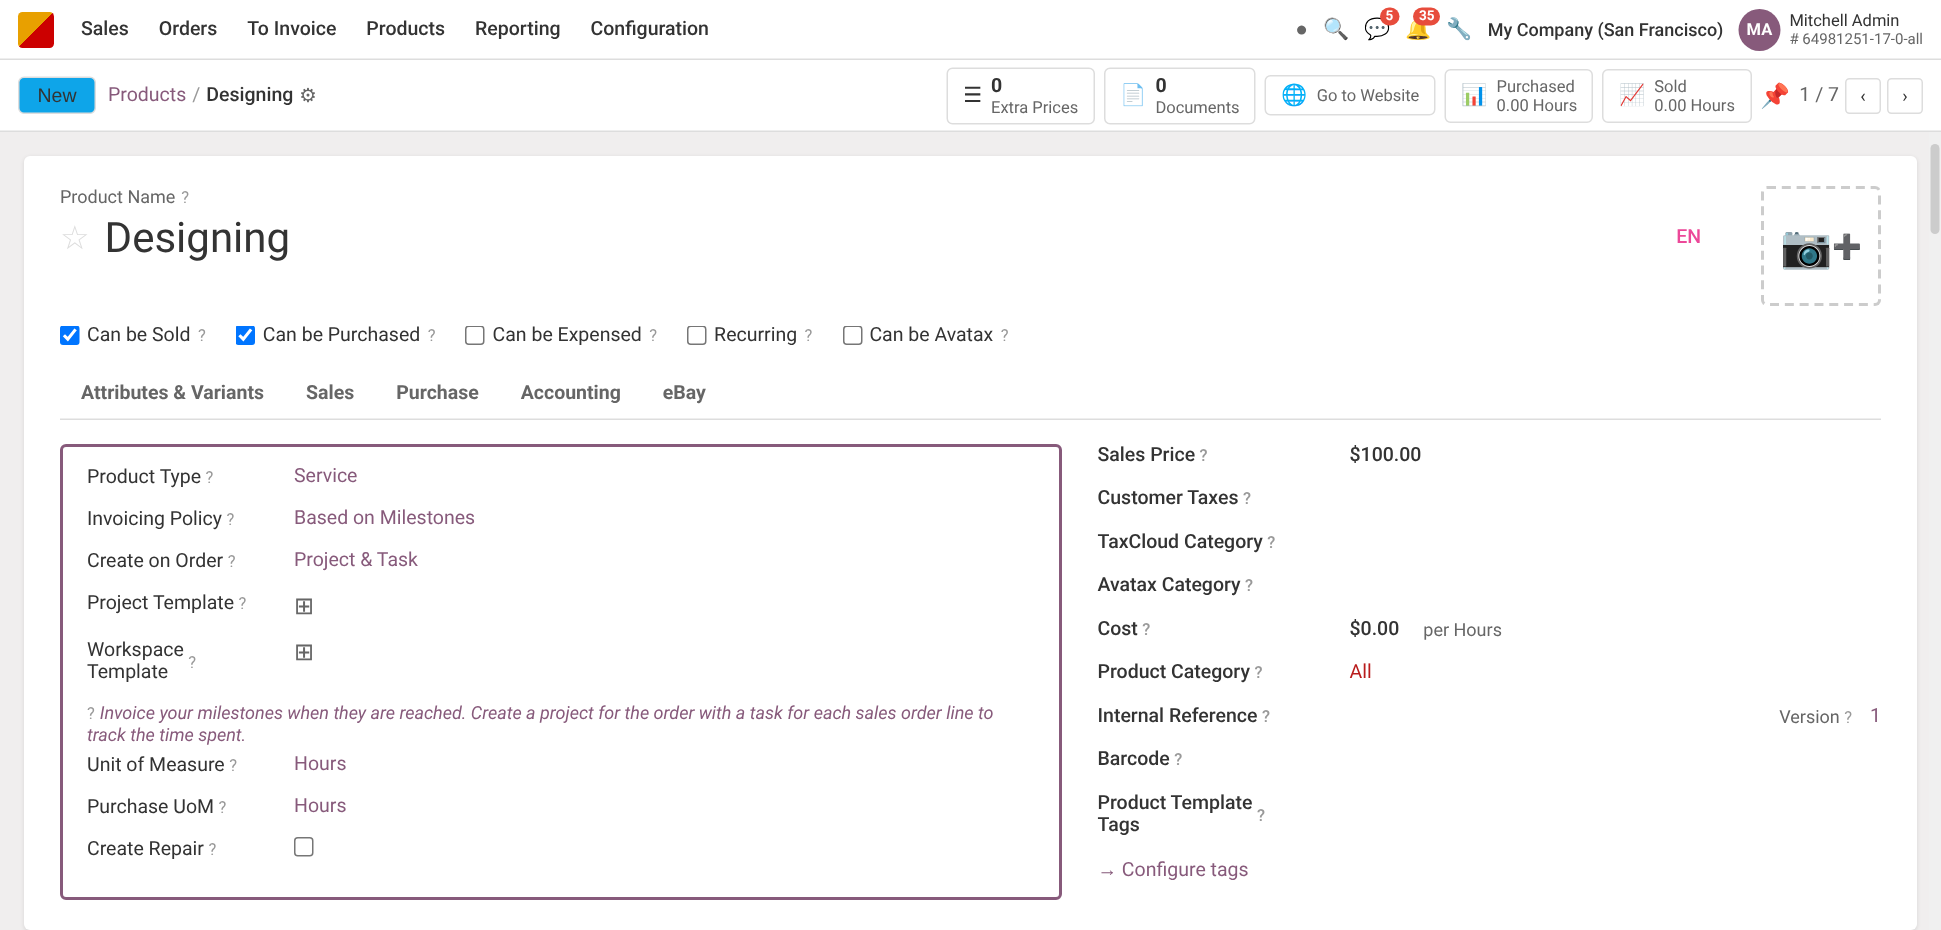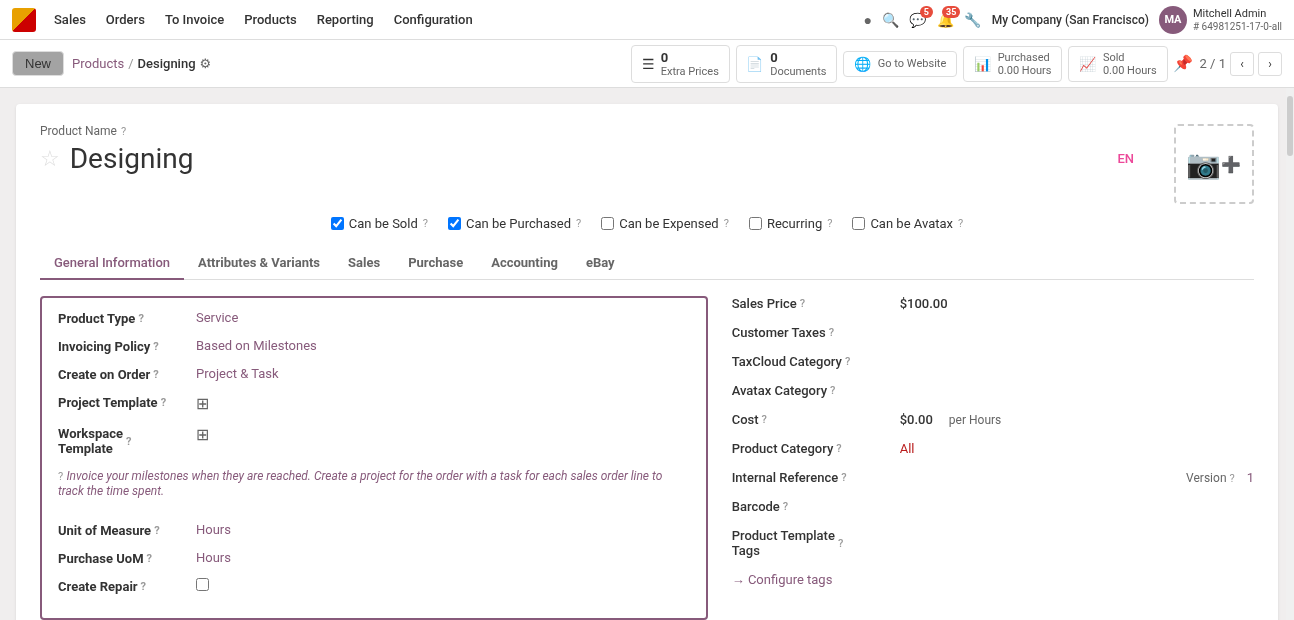--- a/index.html
+++ b/index.html
@@ -66,21 +66,21 @@
     .action-bar {
       background: #fff;
       border-bottom: 1px solid #ddd;
       display: flex;
       align-items: center;
       padding: 0 12px;
       height: 48px;
       gap: 8px;
     }
     .btn-new {
-      background: #a3a3a3;
+      background: #0ea5e9;
       border: 1px solid #ddd;
       border-radius: 4px;
       padding: 4px 12px;
       font-size: 13px;
       font-weight: 500;
       cursor: pointer;
       color: #333;
     }
     .breadcrumb {
       display: flex;
@@ -190,21 +190,20 @@
       cursor: pointer;
     }
 
     
     .checkboxes-row {
       display: flex;
       align-items: center;
       gap: 20px;
       margin-bottom: 16px;
       flex-wrap: wrap;
-      justify-content: center;
     }
     .checkbox-item {
       display: flex;
       align-items: center;
       gap: 5px;
       font-size: 13px;
       color: #333;
     }
     .checkbox-item input[type="checkbox"] { cursor: pointer; }
 
@@ -250,21 +249,21 @@
     .field-row {
       display: flex;
       align-items: flex-start;
       margin-bottom: 12px;
       gap: 8px;
     }
     .field-label {
       min-width: 130px;
       font-size: 13px;
       color: #333;
-      font-weight: 700;
+      font-weight: 400;
       display: flex;
       align-items: center;
       gap: 3px;
       padding-top: 1px;
     }
     .field-value {
       font-size: 13px;
       color: #875a7b;
     }
     .field-icon {
@@ -386,21 +385,21 @@
     </div>
     <div class="action-btn sold">
       <span class="icon">📈</span>
       <div>
         <div class="label">Sold</div>
         <div class="label">0.00 Hours</div>
       </div>
     </div>
     <span class="pin-icon">📌</span>
     <div class="pager">
-      <span class="pager-info">2 / 1</span>
+      <span class="pager-info">1 / 7</span>
       <div class="pager-btn">‹</div>
       <div class="pager-btn">›</div>
     </div>
   </div>
 </div>
 
 <div class="main-content">
   <div class="form-card">
 
     <div class="product-header">
@@ -442,21 +441,20 @@
           <span class="help-icon">?</span>
       </label>
       <label class="checkbox-item">
         <input type="checkbox" style=""> 
           <span>Can be Avatax</span> 
           <span class="help-icon">?</span>
       </label>
     </div>
 
     <div class="tabs">
-      <div class="tab active">General Information</div>
       <div class="tab">Attributes &amp; Variants</div>
       <div class="tab">Sales</div>
       <div class="tab">Purchase</div>
       <div class="tab">Accounting</div>
       <div class="tab">eBay</div>
     </div>
 
     <div class="tab-content">
 
       <div class="left-column">
@@ -483,21 +481,21 @@
             Project Template <span class="help-icon">?</span>
           </span>
           <span class="field-icon">⊞</span>
         </div>
         <div class="field-row">
           <span class="field-label">
             Workspace<br>Template <span class="help-icon">?</span>
           </span>
           <span class="field-icon">⊞</span>
         </div>
-        <div style="margin-bottom:24px;">
+        <div style="margin-bottom:4px;">
           <span class="help-icon">?</span>
           <span style="font-size:12px;color:#875a7b;font-style:italic;">Invoice your milestones when they are reached. Create a project for the order with a task for each sales order line to track the time spent.</span>
         </div>
         <div class="field-row">
           <span class="field-label">
             Unit of Measure <span class="help-icon">?</span>
           </span>
           <span class="field-value">Hours</span>
         </div>
         <div class="field-row">

